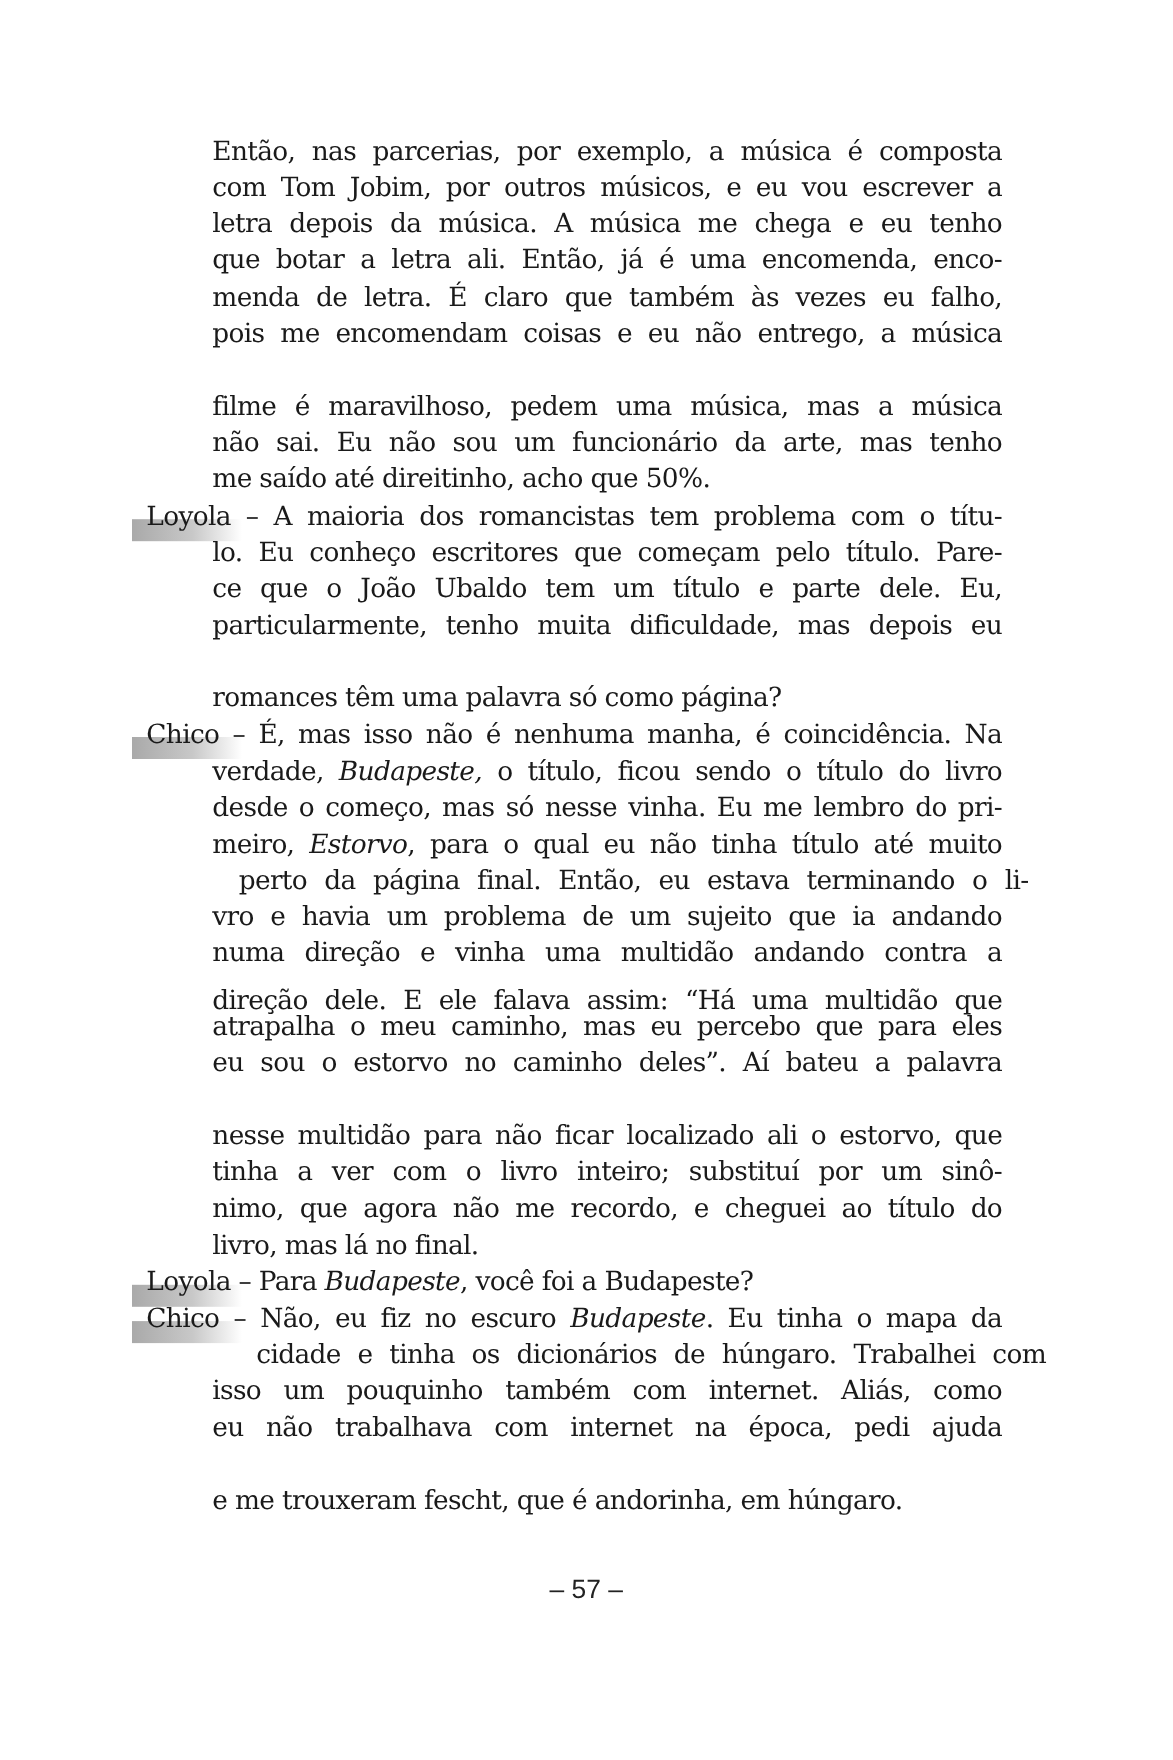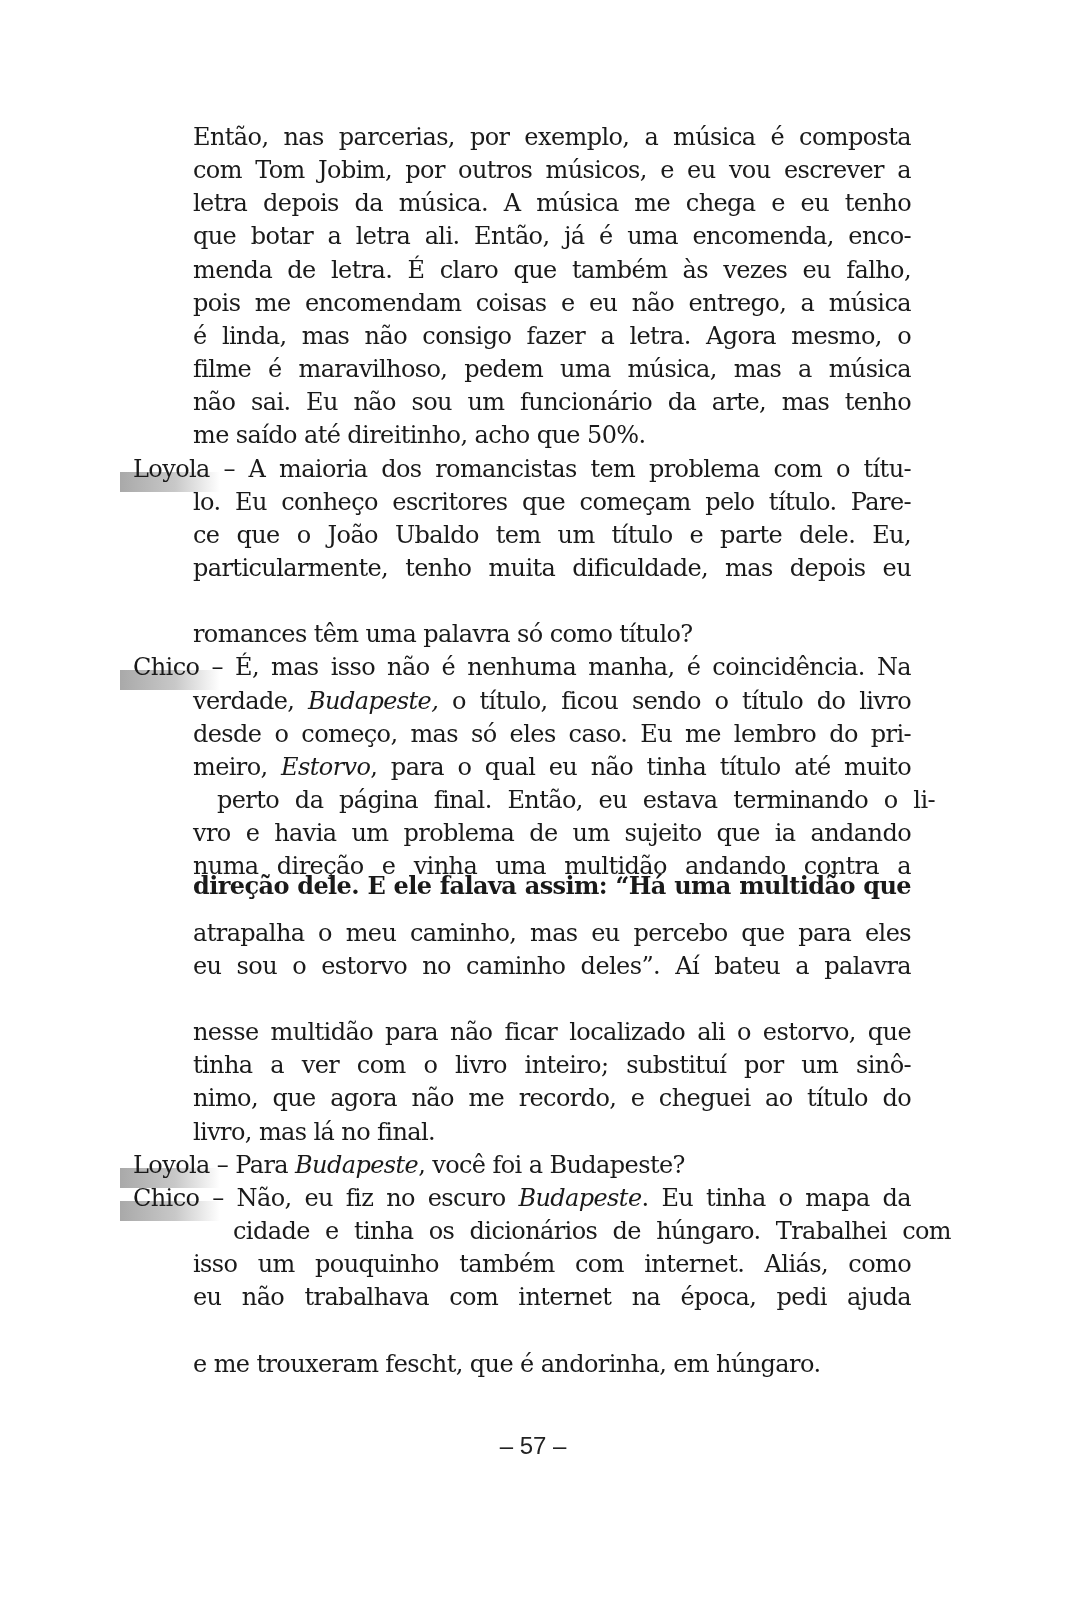--- a/index.html
+++ b/index.html
@@ -22,39 +22,38 @@
 </head>
 <body>
 
 <div class="page" id="page">
     <div class="line" style="top: 121px;">Então, nas parcerias, por exemplo, a música é composta</div>
     <div class="line" style="top: 154.15px;">com Tom Jobim, por outros músicos, e eu vou escrever a</div>
     <div class="line" style="top: 187.3px;">letra depois da música. A música me chega e eu tenho</div>
     <div class="line" style="top: 220.45px;">que botar a letra ali. Então, já é uma encomenda, enco-</div>
     <div class="line" style="top: 253.6px;">menda de letra. É claro que também às vezes eu falho,</div>
     <div class="line" style="top: 286.75px;">pois me encomendam coisas e eu não entrego, a música</div>
-    <div class="line" style="top: 319.9px;">é linda, mas não consigo fazer a letra. Agora mesmo, o</div>
     <div class="line" style="top: 353.05px;">filme é maravilhoso, pedem uma música, mas a música</div>
     <div class="line" style="top: 386.2px;">não sai. Eu não sou um funcionário da arte, mas tenho</div>
     <div class="line last" style="top: 419.35px;">me saído até direitinho, acho que 50%.</div>
     <div class="bar" style="top: 471.5px;"></div>
     <div class="line speaker" style="top: 452.5px;"><span class="label">Loyola</span> – A maioria dos romancistas tem problema com o títu-</div>
     <div class="line" style="top: 485.65px;">lo. Eu conheço escritores que começam pelo título. Pare-</div>
     <div class="line" style="top: 518.8px;">ce que o João Ubaldo tem um título e parte dele. Eu,</div>
     <div class="line" style="top: 551.95px;">particularmente, tenho muita dificuldade, mas depois eu</div>
-    <div class="line last" style="top: 618.25px;">romances têm uma palavra só como título?</div>
+    <div class="line last" style="top: 618.25px;">romances têm uma palavra só como página?</div>
     <div class="bar" style="top: 670.4px;"></div>
     <div class="line speaker" style="top: 651.4px;"><span class="label">Chico</span> – É, mas isso não é nenhuma manha, é coincidência. Na</div>
     <div class="line" style="top: 684.55px;">verdade, <em>Budapeste,</em> o título, ficou sendo o título do livro</div>
-    <div class="line" style="top: 717.7px;">desde o começo, mas só eles caso. Eu me lembro do pri-</div>
+    <div class="line" style="top: 717.7px;">desde o começo, mas só nesse vinha. Eu me lembro do pri-</div>
     <div class="line" style="top: 750.85px;">meiro, <em>Estorvo</em>, para o qual eu não tinha título até muito</div>
     <div class="line" style="top: 784px; margin-left: 24px;">perto da página final. Então, eu estava terminando o li-</div>
     <div class="line" style="top: 817.15px;">vro e havia um problema de um sujeito que ia andando</div>
     <div class="line" style="top: 850.3px;">numa direção e vinha uma multidão andando contra a</div>
-    <div class="line" style="top: 869px; font-weight: bold;">direção dele. E ele falava assim: “Há uma multidão que</div>
+    <div class="line" style="top: 893px;">direção dele. E ele falava assim: “Há uma multidão que</div>
     <div class="line" style="top: 916.6px;">atrapalha o meu caminho, mas eu percebo que para eles</div>
     <div class="line" style="top: 949.75px;">eu sou o estorvo no caminho deles”. Aí bateu a palavra</div>
     <div class="line" style="top: 1016.05px;">nesse multidão para não ficar localizado ali o estorvo, que</div>
     <div class="line" style="top: 1049.2px;">tinha a ver com o livro inteiro; substituí por um sinô-</div>
     <div class="line" style="top: 1082.35px;">nimo, que agora não me recordo, e cheguei ao título do</div>
     <div class="line last" style="top: 1115.5px;">livro, mas lá no final.</div>
     <div class="bar" style="top: 1167.65px;"></div>
     <div class="line speaker last" style="top: 1148.65px;"><span class="label">Loyola</span> – Para <em>Budapeste</em>, você foi a Budapeste?</div>
     <div class="bar" style="top: 1200.8px;"></div>
     <div class="line speaker" style="top: 1181.8px;"><span class="label">Chico</span> – Não, eu fiz no escuro <em>Budapeste</em>. Eu tinha o mapa da</div>

